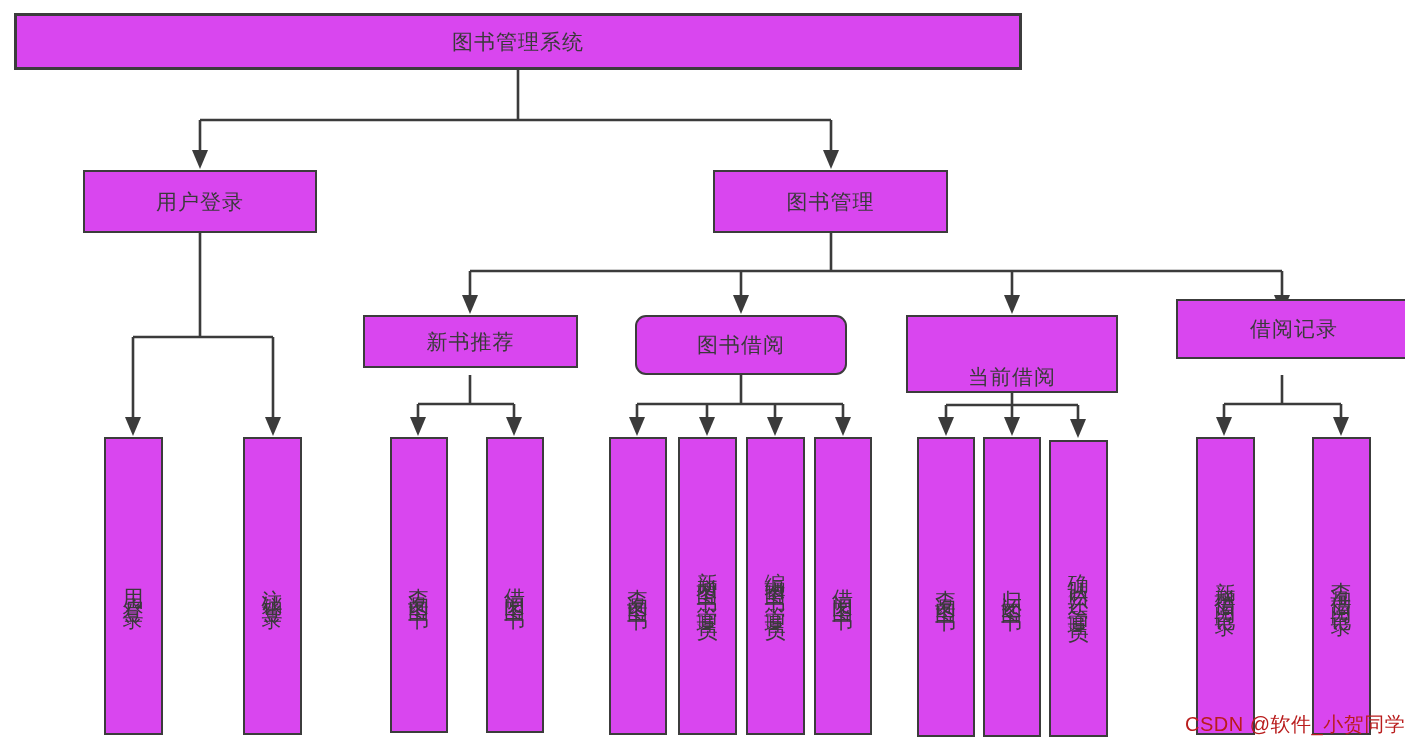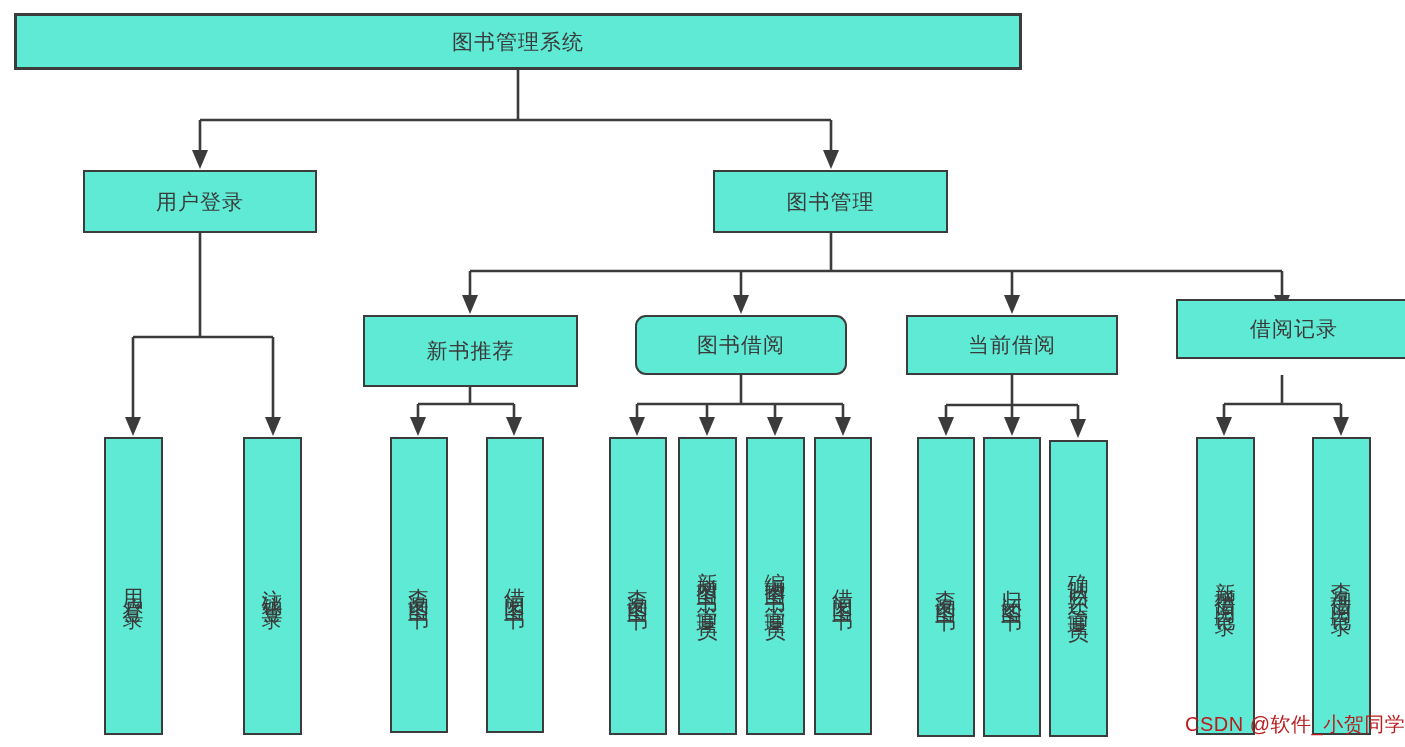--- a/index.html
+++ b/index.html
@@ -2,21 +2,21 @@
 <html><head>
 <meta charset="utf-8">
 <style>
   html,body{margin:0;padding:0;}
   body{
     width:1405px;height:747px;position:relative;background:#ffffff;
     font-family:"Liberation Sans","DejaVu Sans",sans-serif;color:#3a3a3a;
     overflow:hidden;
   }
   .box{
-    position:absolute;background:#5eead4;border:2.5px solid #3c3c3c;
+    position:absolute;background:#d946ef;border:2.5px solid #3c3c3c;
     box-sizing:border-box;display:flex;align-items:center;justify-content:center;
     z-index:2;
   }
   .root{border-width:3px;}
   .hlabel{font-size:21px;letter-spacing:1px;}
   .vtext{
     writing-mode:vertical-rl;text-orientation:mixed;
     font-size:21px;line-height:1;letter-spacing:7px;
     white-space:nowrap;
   }
@@ -78,27 +78,27 @@
   <span>图书管理</span>
 </div>
 
 <div class="box" style="left:104px;top:437px;width:59px;height:298px;">
   <span class="vtext">用户登录</span>
 </div>
 <div class="box" style="left:243px;top:437px;width:59px;height:298px;">
   <span class="vtext">注销登录</span>
 </div>
 
-<div class="box hlabel" style="left:363px;top:315px;width:215px;height:72px;">
+<div class="box hlabel" style="left:363px;top:315px;width:215px;height:53px;">
   <span>新书推荐</span>
 </div>
 <div class="box hlabel" style="left:635px;top:315px;width:212px;height:60px;border-radius:11px;">
   <span>图书借阅</span>
 </div>
-<div class="box hlabel" style="left:906px;top:315px;width:212px;height:60px;">
+<div class="box hlabel" style="left:906px;top:315px;width:212px;height:78px;align-items:flex-end;">
   <span>当前借阅</span>
 </div>
 <div class="box hlabel" style="left:1176px;top:299px;width:236px;height:60px;">
   <span>借阅记录</span>
 </div>
 
 <div class="box" style="left:390px;top:437px;width:58px;height:296px;">
   <span class="vtext">查询图书</span>
 </div>
 <div class="box" style="left:486px;top:437px;width:58px;height:296px;">

